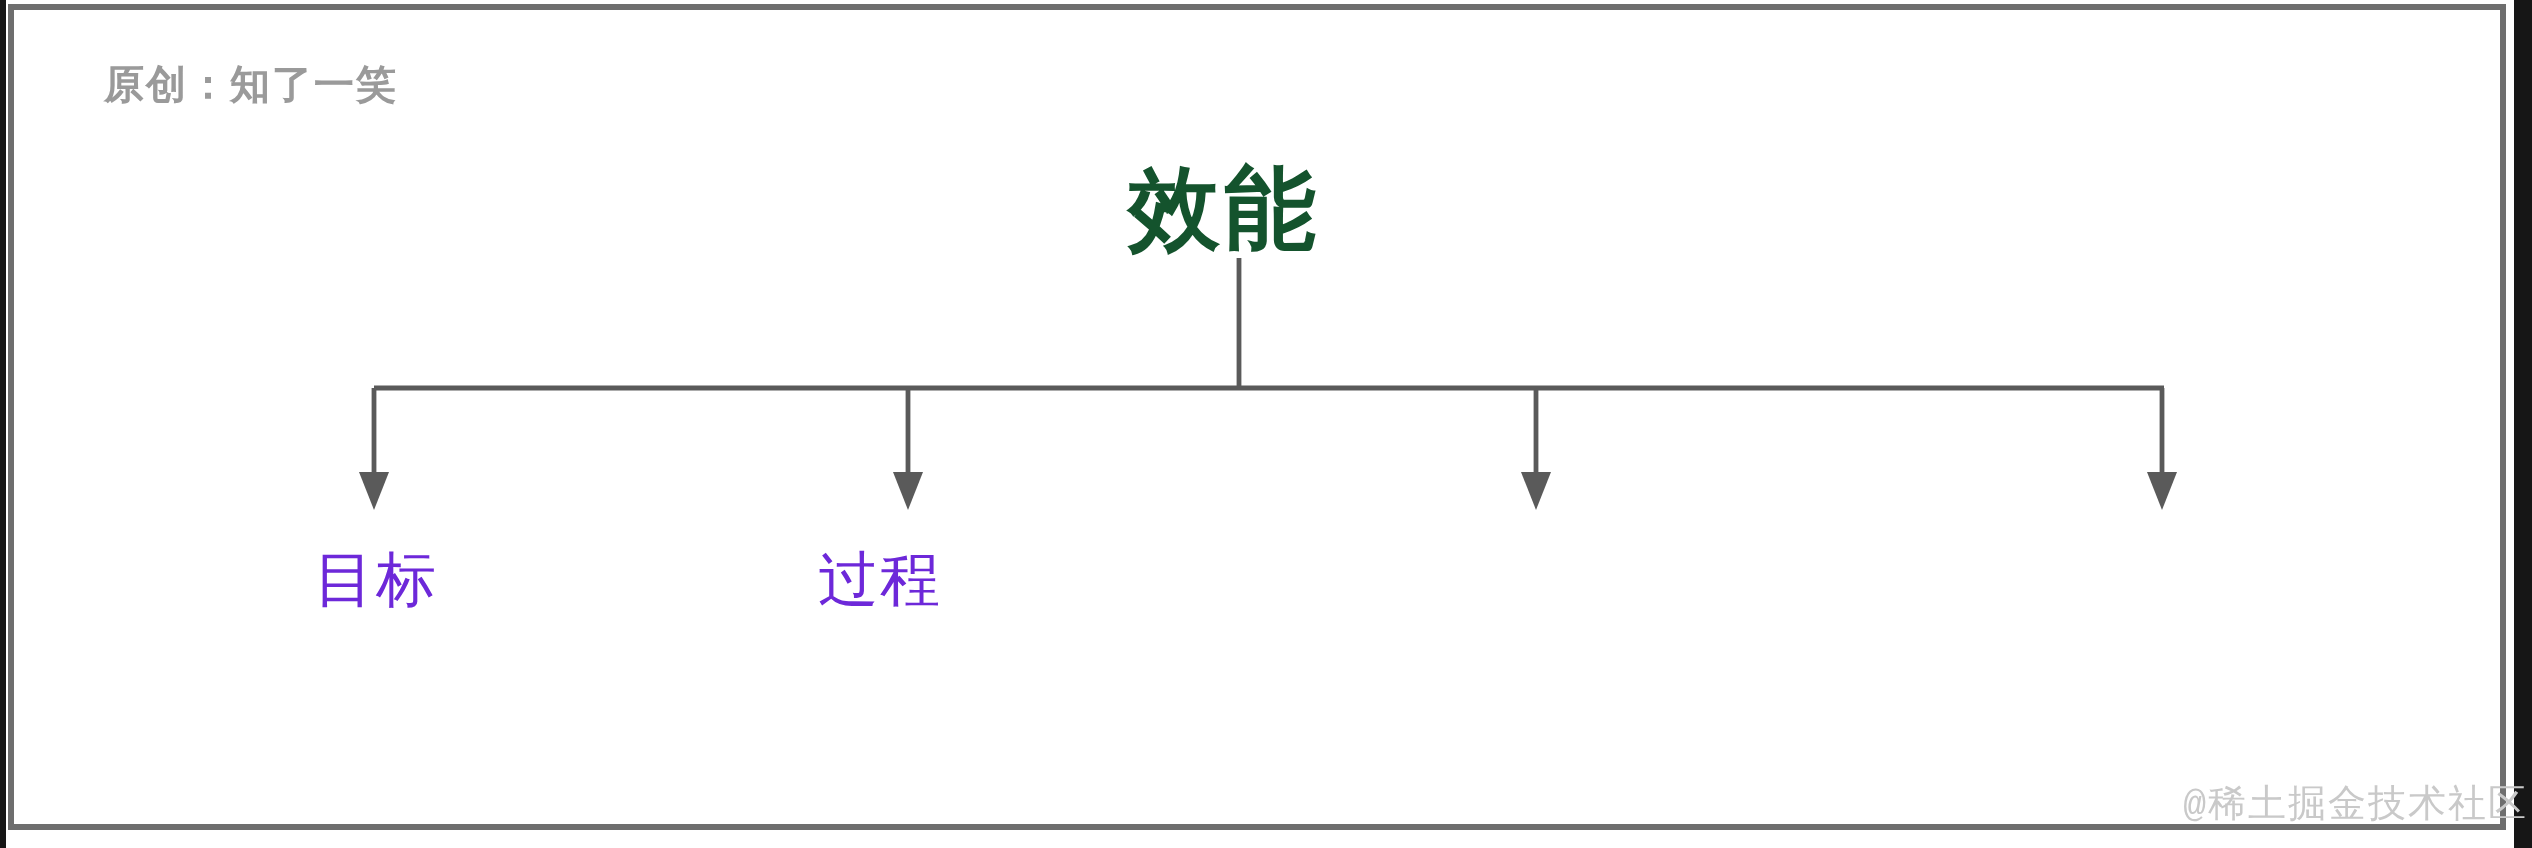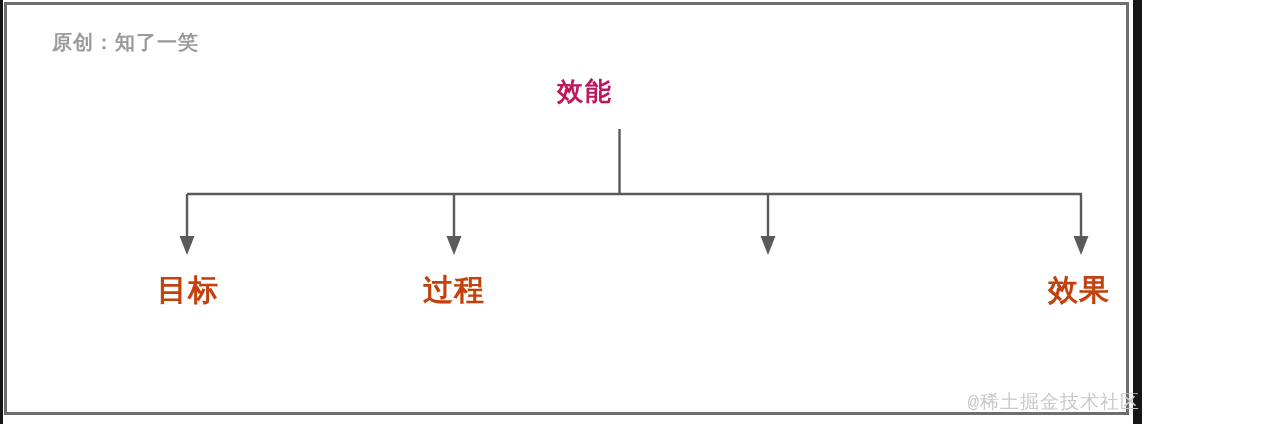--- a/index.html
+++ b/index.html
@@ -3,21 +3,21 @@
 <meta charset="utf-8">
 <style>
   html, body {
     margin: 0;
     padding: 0;
     background: #ffffff;
     font-family: "Liberation Sans", "DejaVu Sans", sans-serif;
   }
   .canvas {
     position: relative;
-    width: 1142px;
+    width: 1266px;
     height: 424px;
     background: #ffffff;
     overflow: hidden;
   }
   
   .edge-strip {
     position: absolute;
     top: 0;
     bottom: 0;
     background: #161616;
@@ -40,46 +40,46 @@
     left: 52px;
     top: 29px;
     font-size: 20px;
     font-weight: bold;
     letter-spacing: 1px;
     color: #9a9a9a;
     white-space: nowrap;
   }
   .root-label {
     position: absolute;
-    left: 585px;
+    left: 612px;
     top: 74px;
     transform: translateX(-50%);
-    font-size: 26px;
+    font-size: 46px;
     font-weight: bold;
     letter-spacing: 2px;
-    color: #be185d;
+    color: #14532d;
     white-space: nowrap;
   }
   .connectors {
     position: absolute;
     left: 0;
     top: 0;
   }
   .child-label {
     position: absolute;
     top: 270px;
     transform: translateX(-50%);
     font-size: 30px;
-    font-weight: bold;
+    font-weight: normal;
     letter-spacing: 1px;
-    color: #c2410c;
+    color: #6d28d9;
     white-space: nowrap;
   }
   .child-label.c0 { left: 188px;  }
-  .child-label.c1 { left: 454px;  }
+  .child-label.c1 { left: 440px;  }
   .child-label.c2 { left: 768px;  }
   .child-label.c3 { left: 1079px; }
   .watermark {
     position: absolute;
     right: 2px;
     top: 389px;
     font-size: 19px;
     color: #c9c9c9;
     letter-spacing: 1px;
     white-space: nowrap;
@@ -113,17 +113,16 @@
     <g fill="#5a5a5a" stroke="none">
       <polygon points="179.5,236 194.5,236 187,255"></polygon>
       <polygon points="446.5,236 461.5,236 454,255"></polygon>
       <polygon points="760.5,236 775.5,236 768,255"></polygon>
       <polygon points="1073.5,236 1088.5,236 1081,255"></polygon>
     </g>
   </svg>
 
   <div class="child-label c0">目标</div>
   <div class="child-label c1">过程</div>
-  <div class="child-label c3">效果</div>
 
   <div class="watermark">@稀土掘金技术社区</div>
 
 </div>
 
 </body></html>

